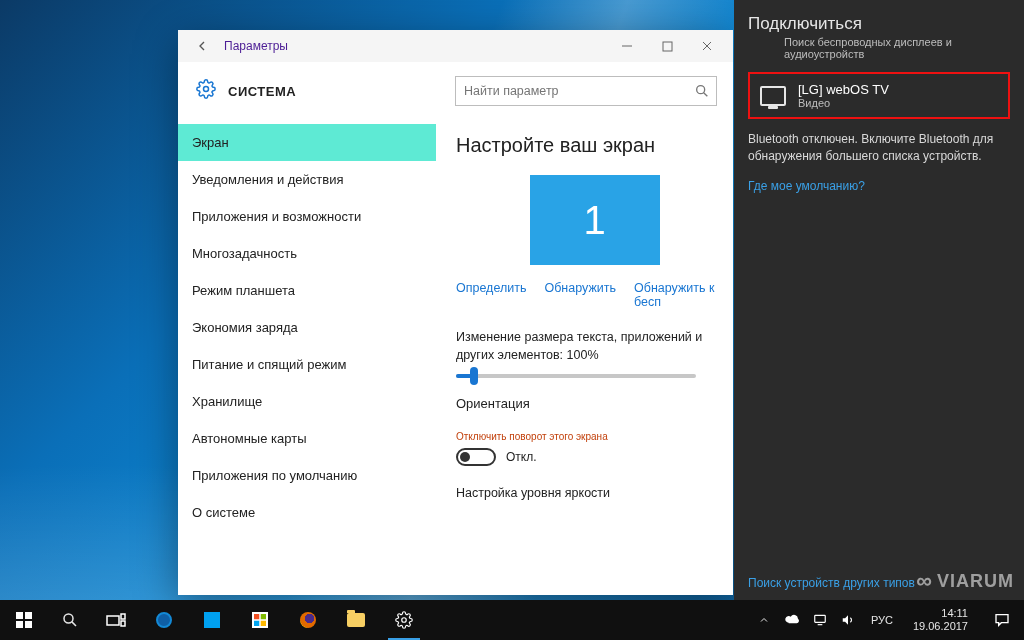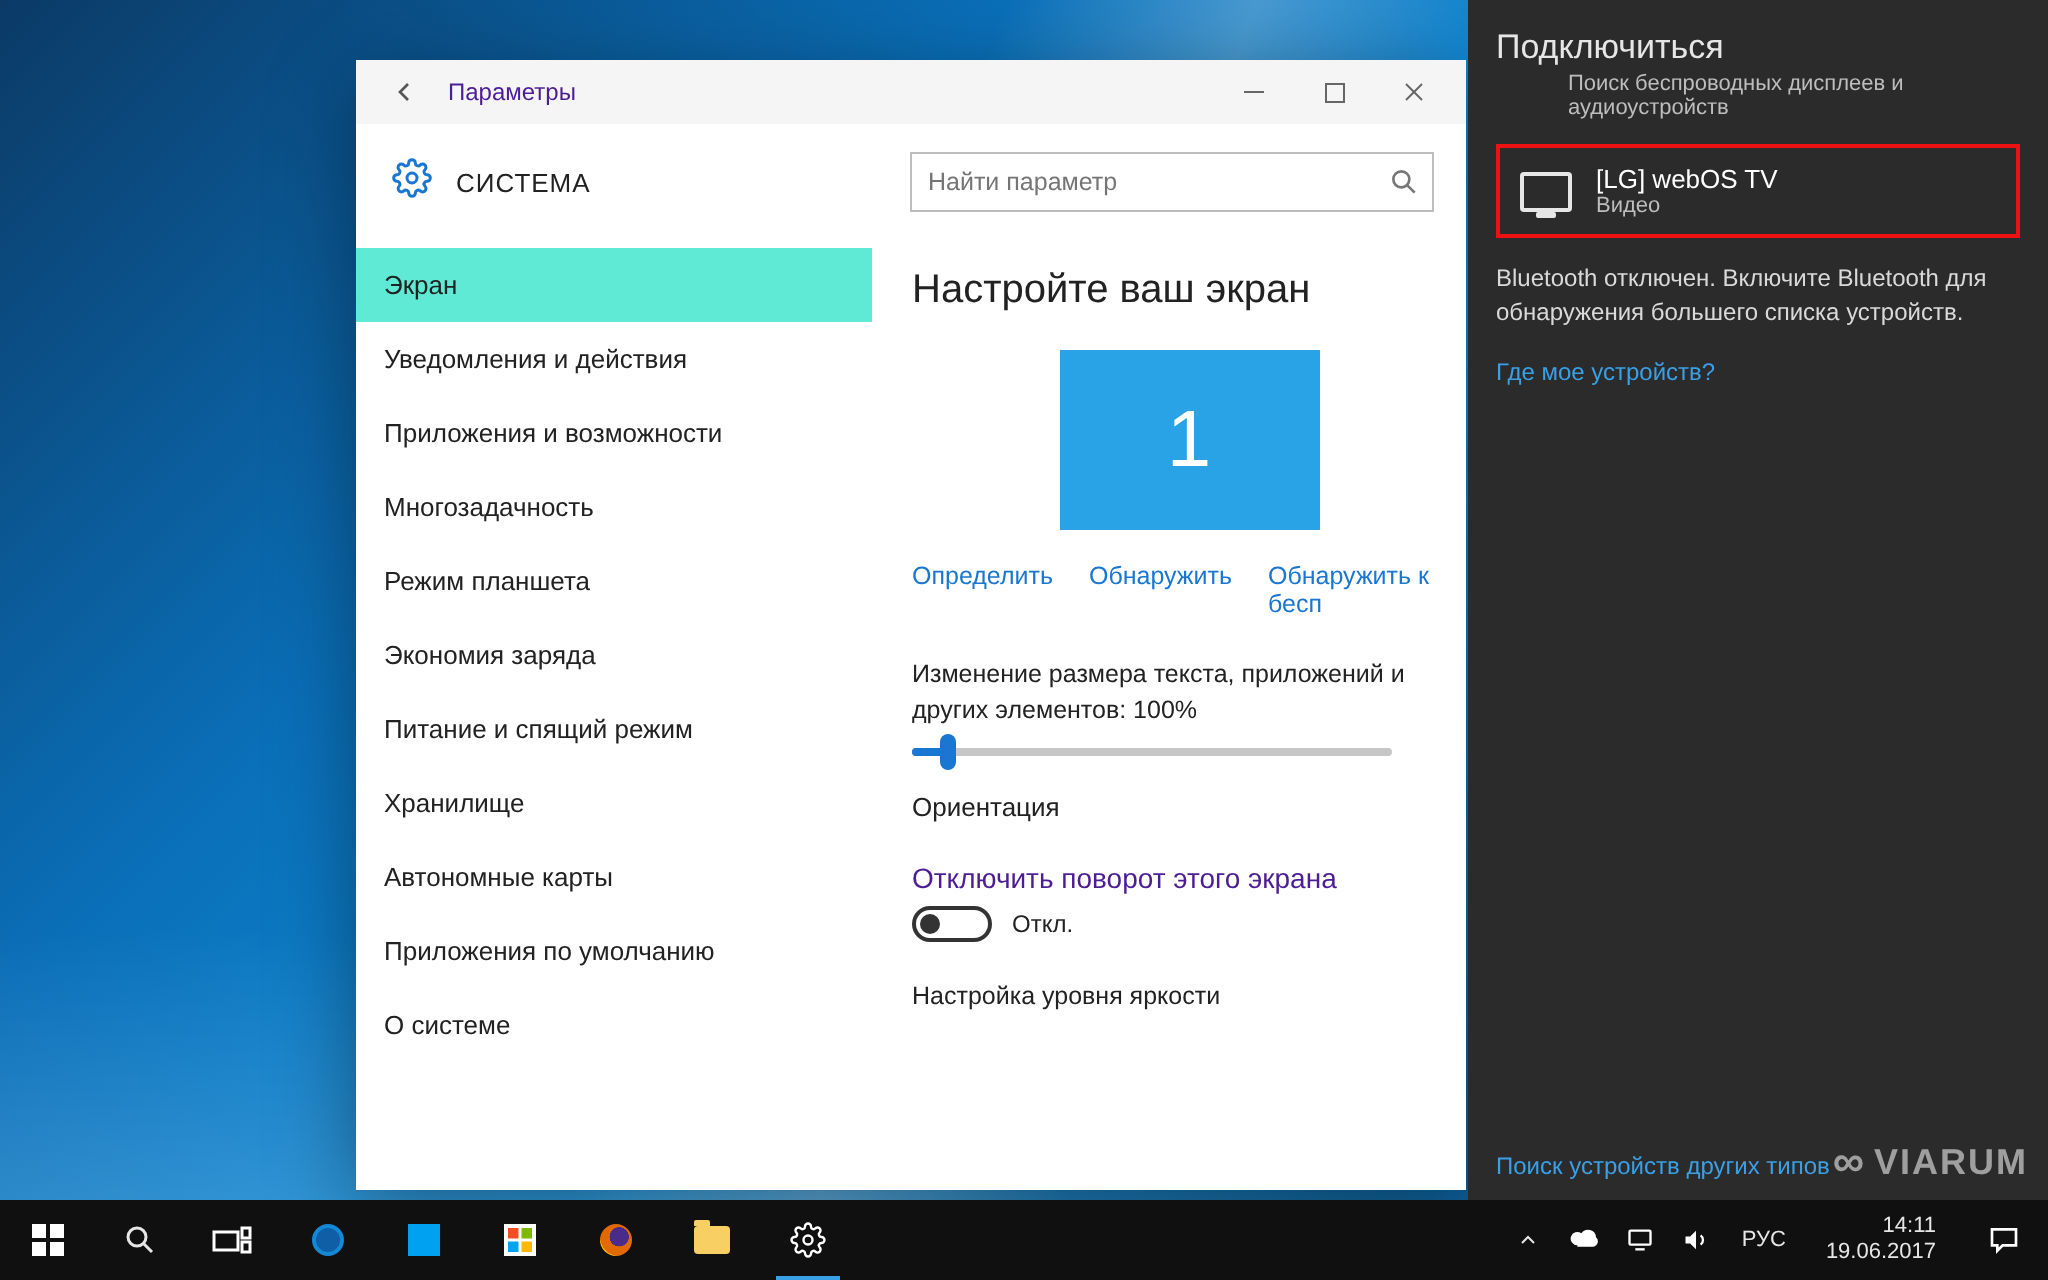--- a/index.html
+++ b/index.html
@@ -34,21 +34,21 @@
 .titlebar .title { font-size: 12px; color: #4c1d95; }
 .titlebar .right { display: flex; }
 .winbtn { width: 40px; height: 28px; display: flex; align-items: center; justify-content: center; color: #666; font-size: 13px; }
 
 .header-row {
   display: flex; align-items: center; justify-content: space-between;
   padding: 14px 16px 18px 18px; background: #fff; border-bottom: none;
 }
 .header-left { display: flex; align-items: center; gap: 12px; }
 .gear-ico { width: 20px; height: 20px; color: #1976d2; }
-.header-title { font-size: 13px; font-weight: 400; letter-spacing: .5px; color: #222; }
+.header-title { font-size: 13px; font-weight: 700; letter-spacing: .5px; color: #222; }
 .search-box {
   position: relative; width: 262px; height: 30px; border: 1px solid #bdbdbd; background: #fff;
   display: flex; align-items: center; padding: 0 8px;
 }
 .search-box input {
   border: none; outline: none; width: 100%; font-size: 12.5px; color: #333; background: transparent;
 }
 .search-box .mag { position: absolute; right: 6px; top: 6px; color: #777; }
 
 .body-row { display: flex; height: calc(100% - 32px - 62px); }
@@ -84,21 +84,21 @@
 }
 
 .field-label { font-size: 13px; color: #222; margin-bottom: 6px; }
 .select-box {
   width: 240px; height: 30px; border: 1px solid #cfcfcf; background: #f4f4f4; color: #8a8a8a;
   display: flex; align-items: center; justify-content: space-between; padding: 0 10px; font-size: 12.5px;
 }
 .select-box .chev { color: #9a9a9a; }
 
 .toggle-row { margin-top: 20px; }
-.toggle-lbl { font-size: 14px; color: #4c1d95; margin-bottom: 6px; }
+.toggle-lbl { font-size: 10px; color: #c2410c; margin-bottom: 6px; }
 .toggle { display: flex; align-items: center; gap: 10px; margin-top: 4px; }
 .switch {
   width: 40px; height: 18px; border: 2px solid #333; border-radius: 10px; position: relative; background: #fff;
 }
 .switch::after {
   content: ""; position: absolute; width: 10px; height: 10px; background: #333; border-radius: 50%; left: 2px; top: 2px;
 }
 .toggle span { font-size: 12px; color: #222; }
 
 .brightness { margin-top: 20px; font-size: 12.5px; color: #222; }
@@ -273,21 +273,21 @@
 
     <div class="device-card">
       <div class="dev-icon"></div>
       <div class="dev-texts">
         <div class="dn">[LG] webOS TV</div>
         <div class="dt">Видео</div>
       </div>
     </div>
 
     <div class="bt-msg">Bluetooth отключен. Включите Bluetooth для обнаружения большего списка устройств.</div>
-    <div class="fly-link">Где мое устройств?</div>
+    <div class="fly-link">Где мое умолчанию?</div>
 
     <div class="fly-bottom-link">Поиск устройств других типов</div>
   </div>
 
   <div class="watermark">
     <span class="infinity">∞</span>
     <span>VIARUM</span>
   </div>
 
   <div class="taskbar">

